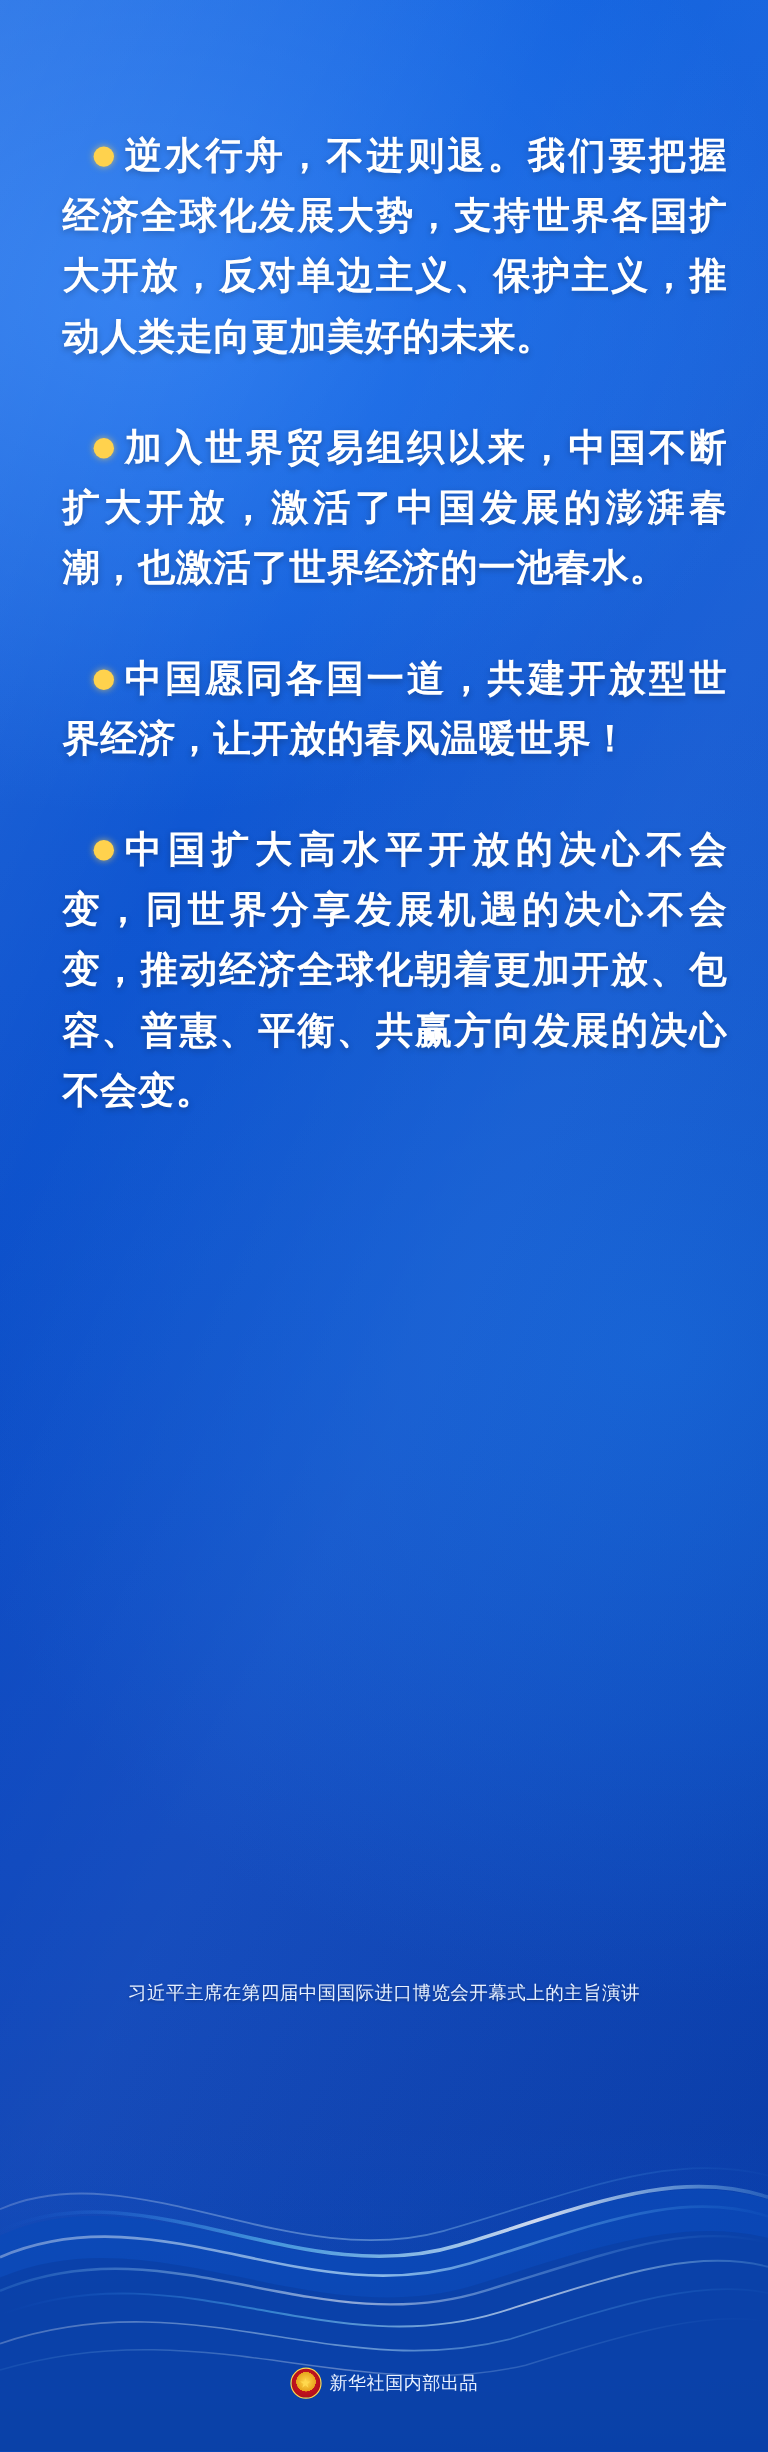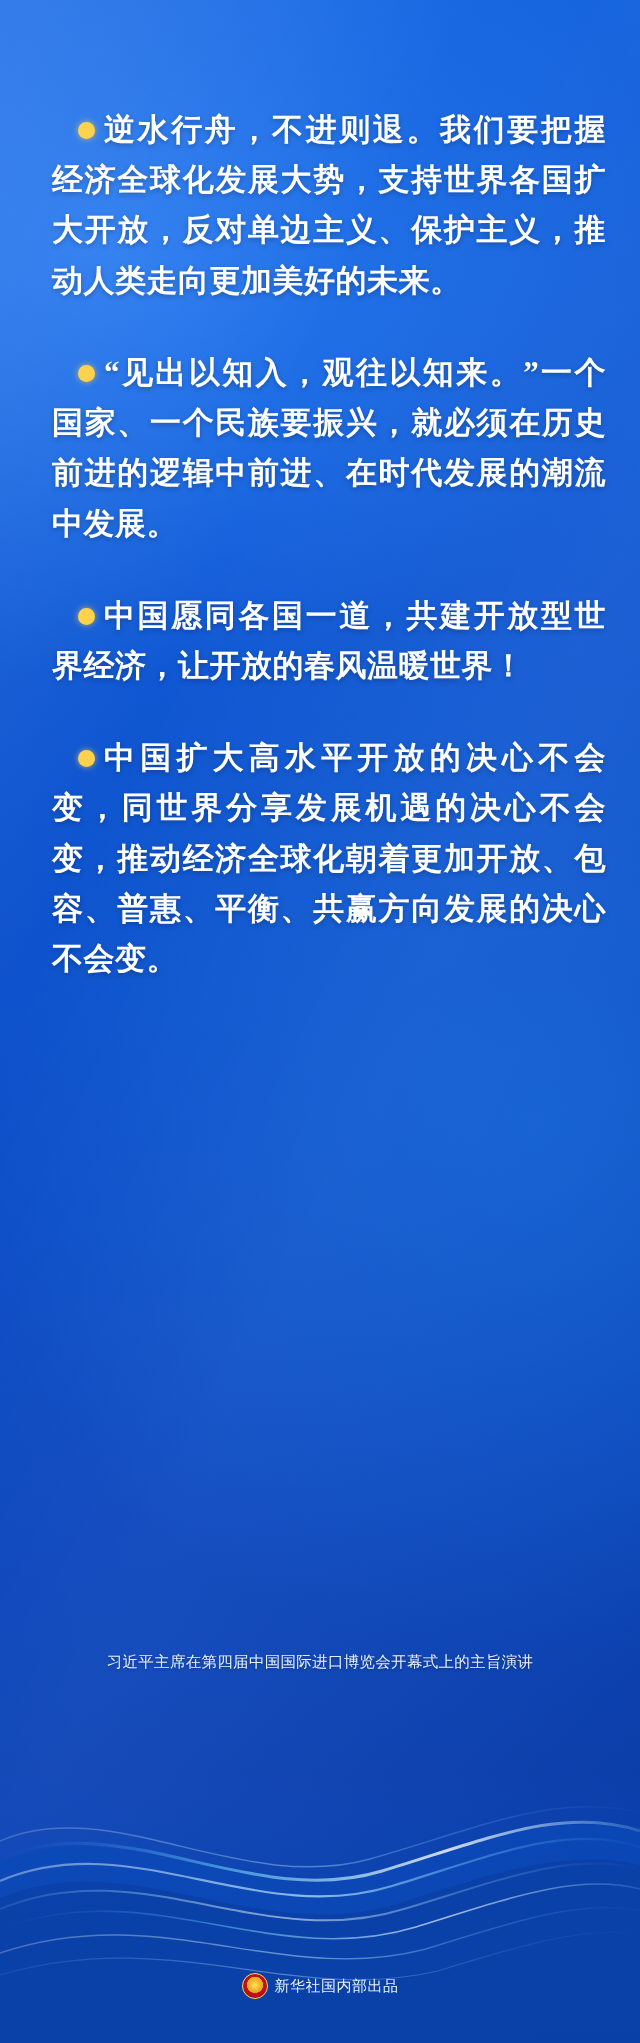--- a/index.html
+++ b/index.html
@@ -122,21 +122,21 @@
 
 <div id="poster">
 
   <div class="content">
     <p class="para">
       <span class="bullet"></span>
       <span>逆水行舟，不进则退。我们要把握经济全球化发展大势，支持世界各国扩大开放，反对单边主义、保护主义，推动人类走向更加美好的未来。</span>
     </p>
     <p class="para">
       <span class="bullet"></span>
-      <span>“见出以知入，观往以知来。”一个国家、一个民族要振兴，就必须在历史前进的逻辑中前进、在时代发展的潮流中发展。</span>
+      <span>加入世界贸易组织以来，中国不断扩大开放，激活了中国发展的澎湃春潮，也激活了世界经济的一池春水。</span>
     </p>
     <p class="para">
       <span class="bullet"></span>
       <span>中国愿同各国一道，共建开放型世界经济，让开放的春风温暖世界！</span>
     </p>
     <p class="para">
       <span class="bullet"></span>
       <span>中国扩大高水平开放的决心不会变，同世界分享发展机遇的决心不会变，推动经济全球化朝着更加开放、包容、普惠、平衡、共赢方向发展的决心不会变。</span>
     </p>
   </div>

